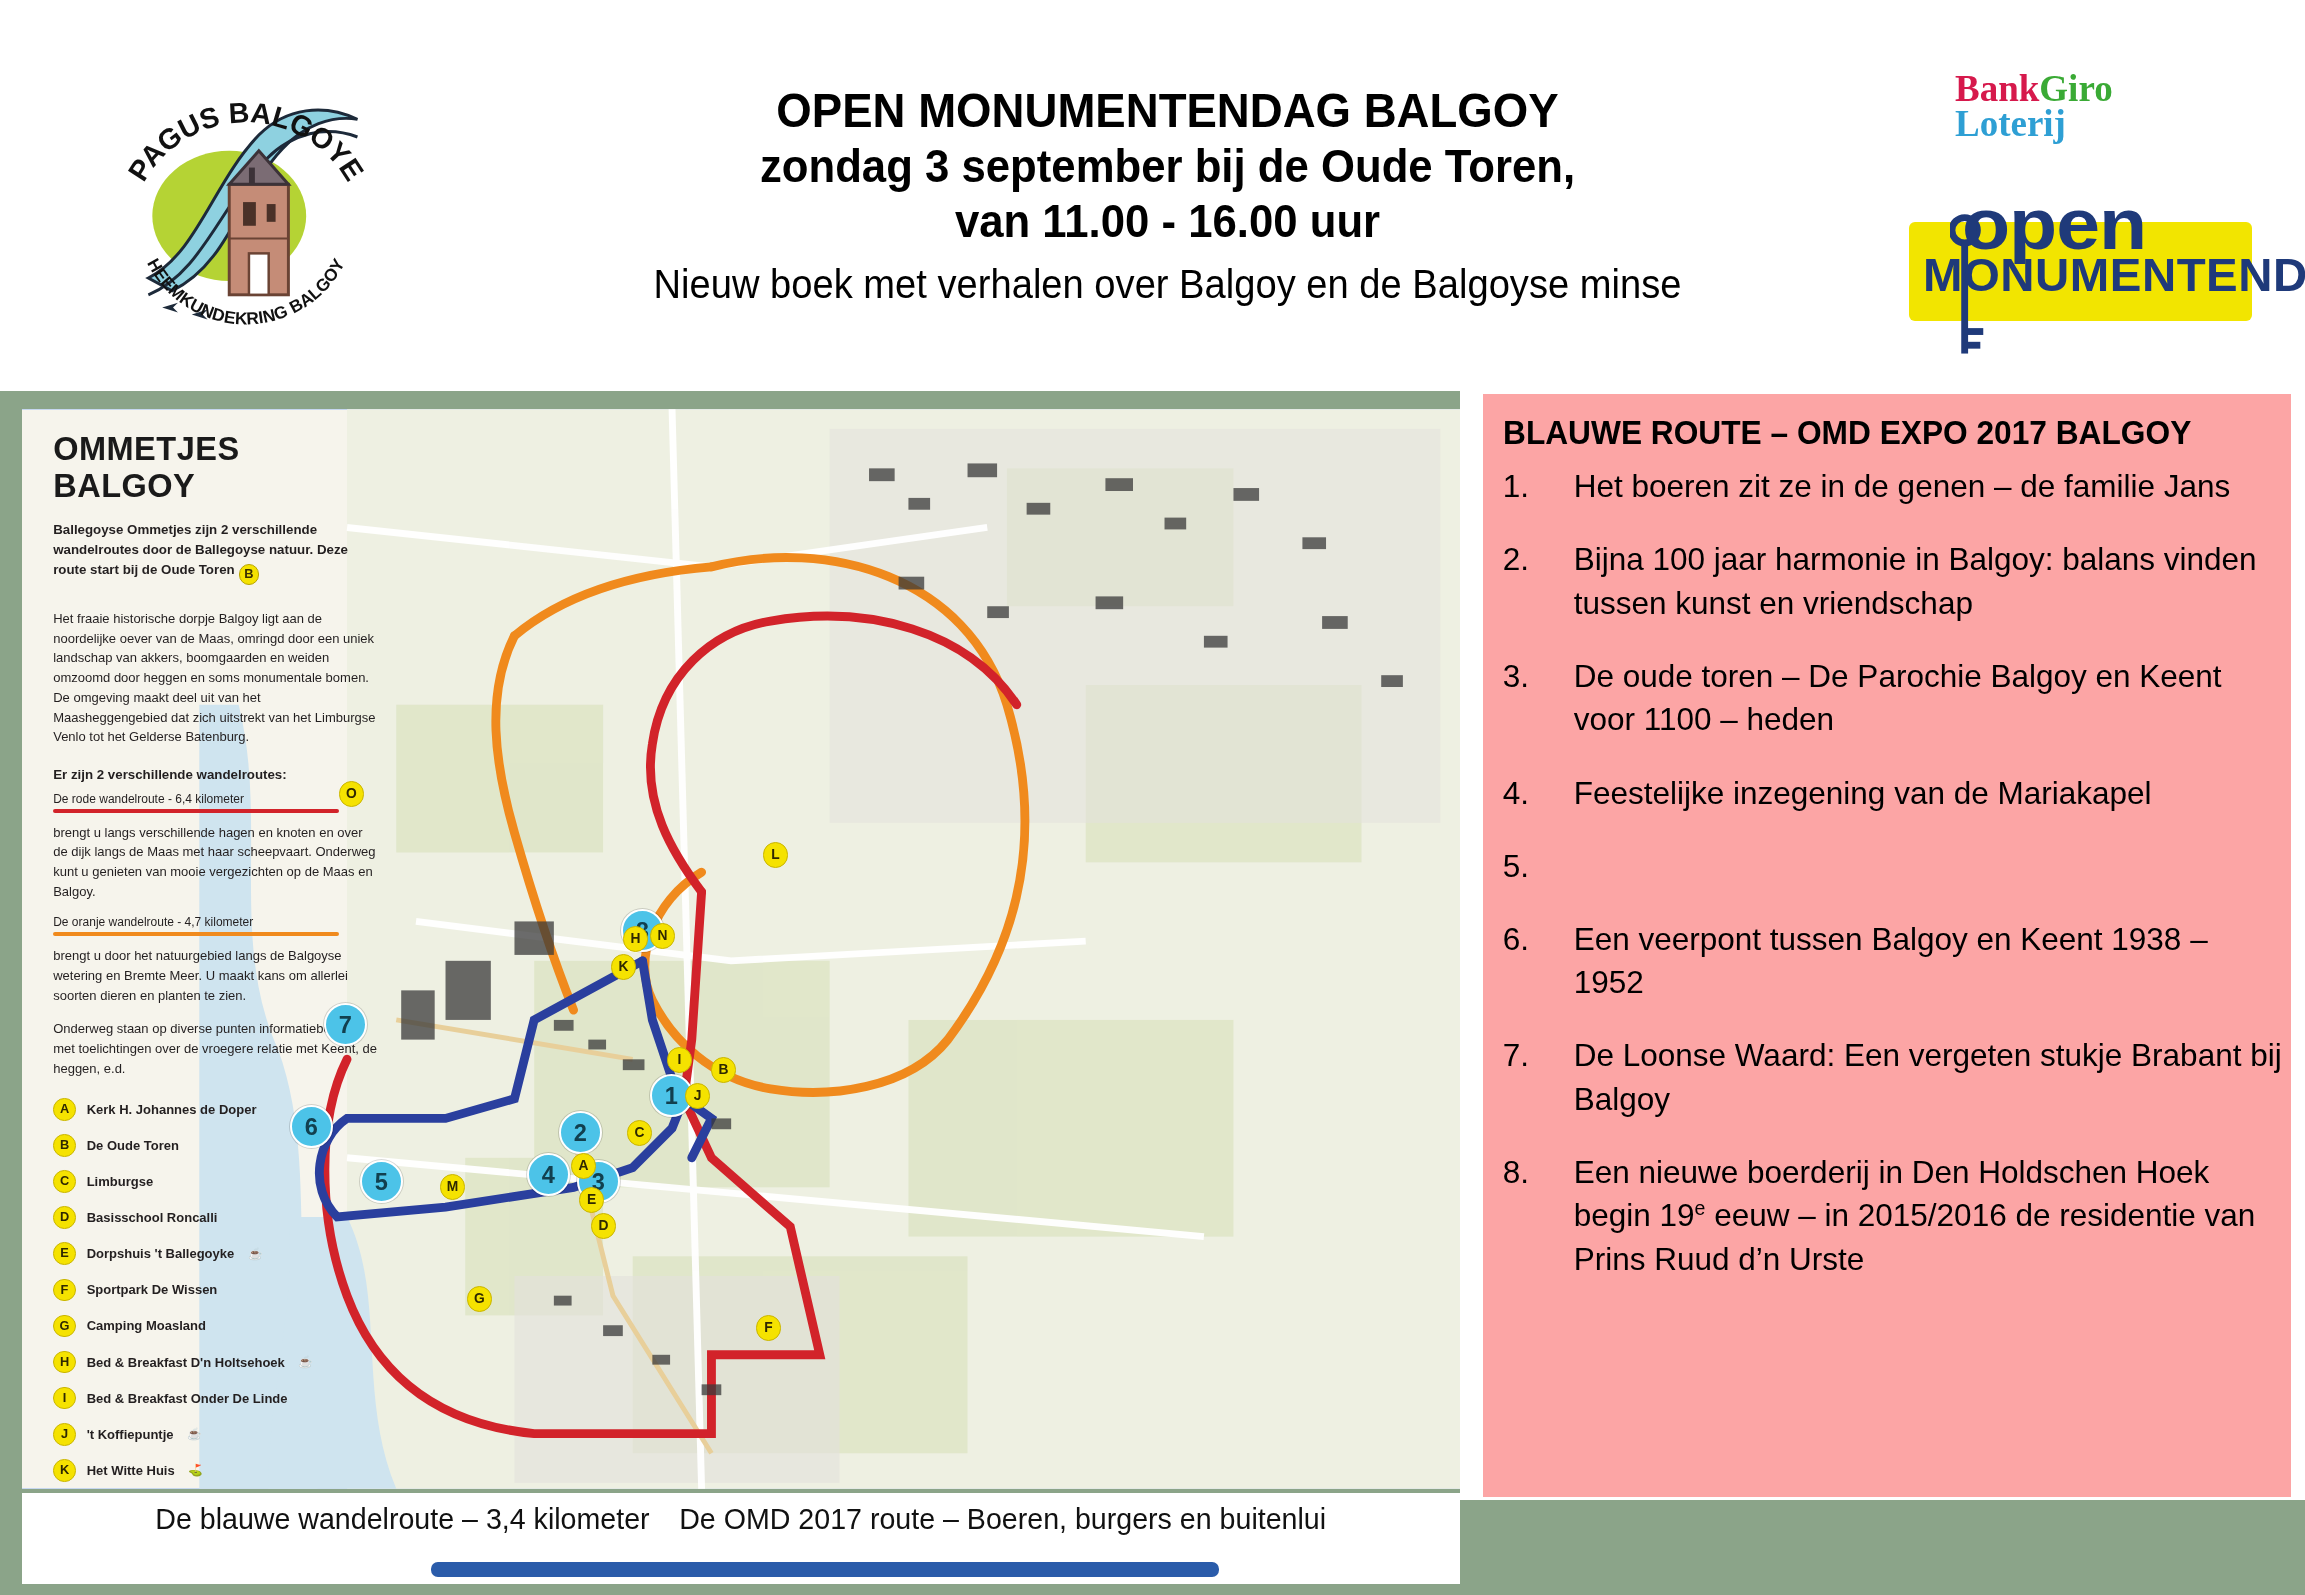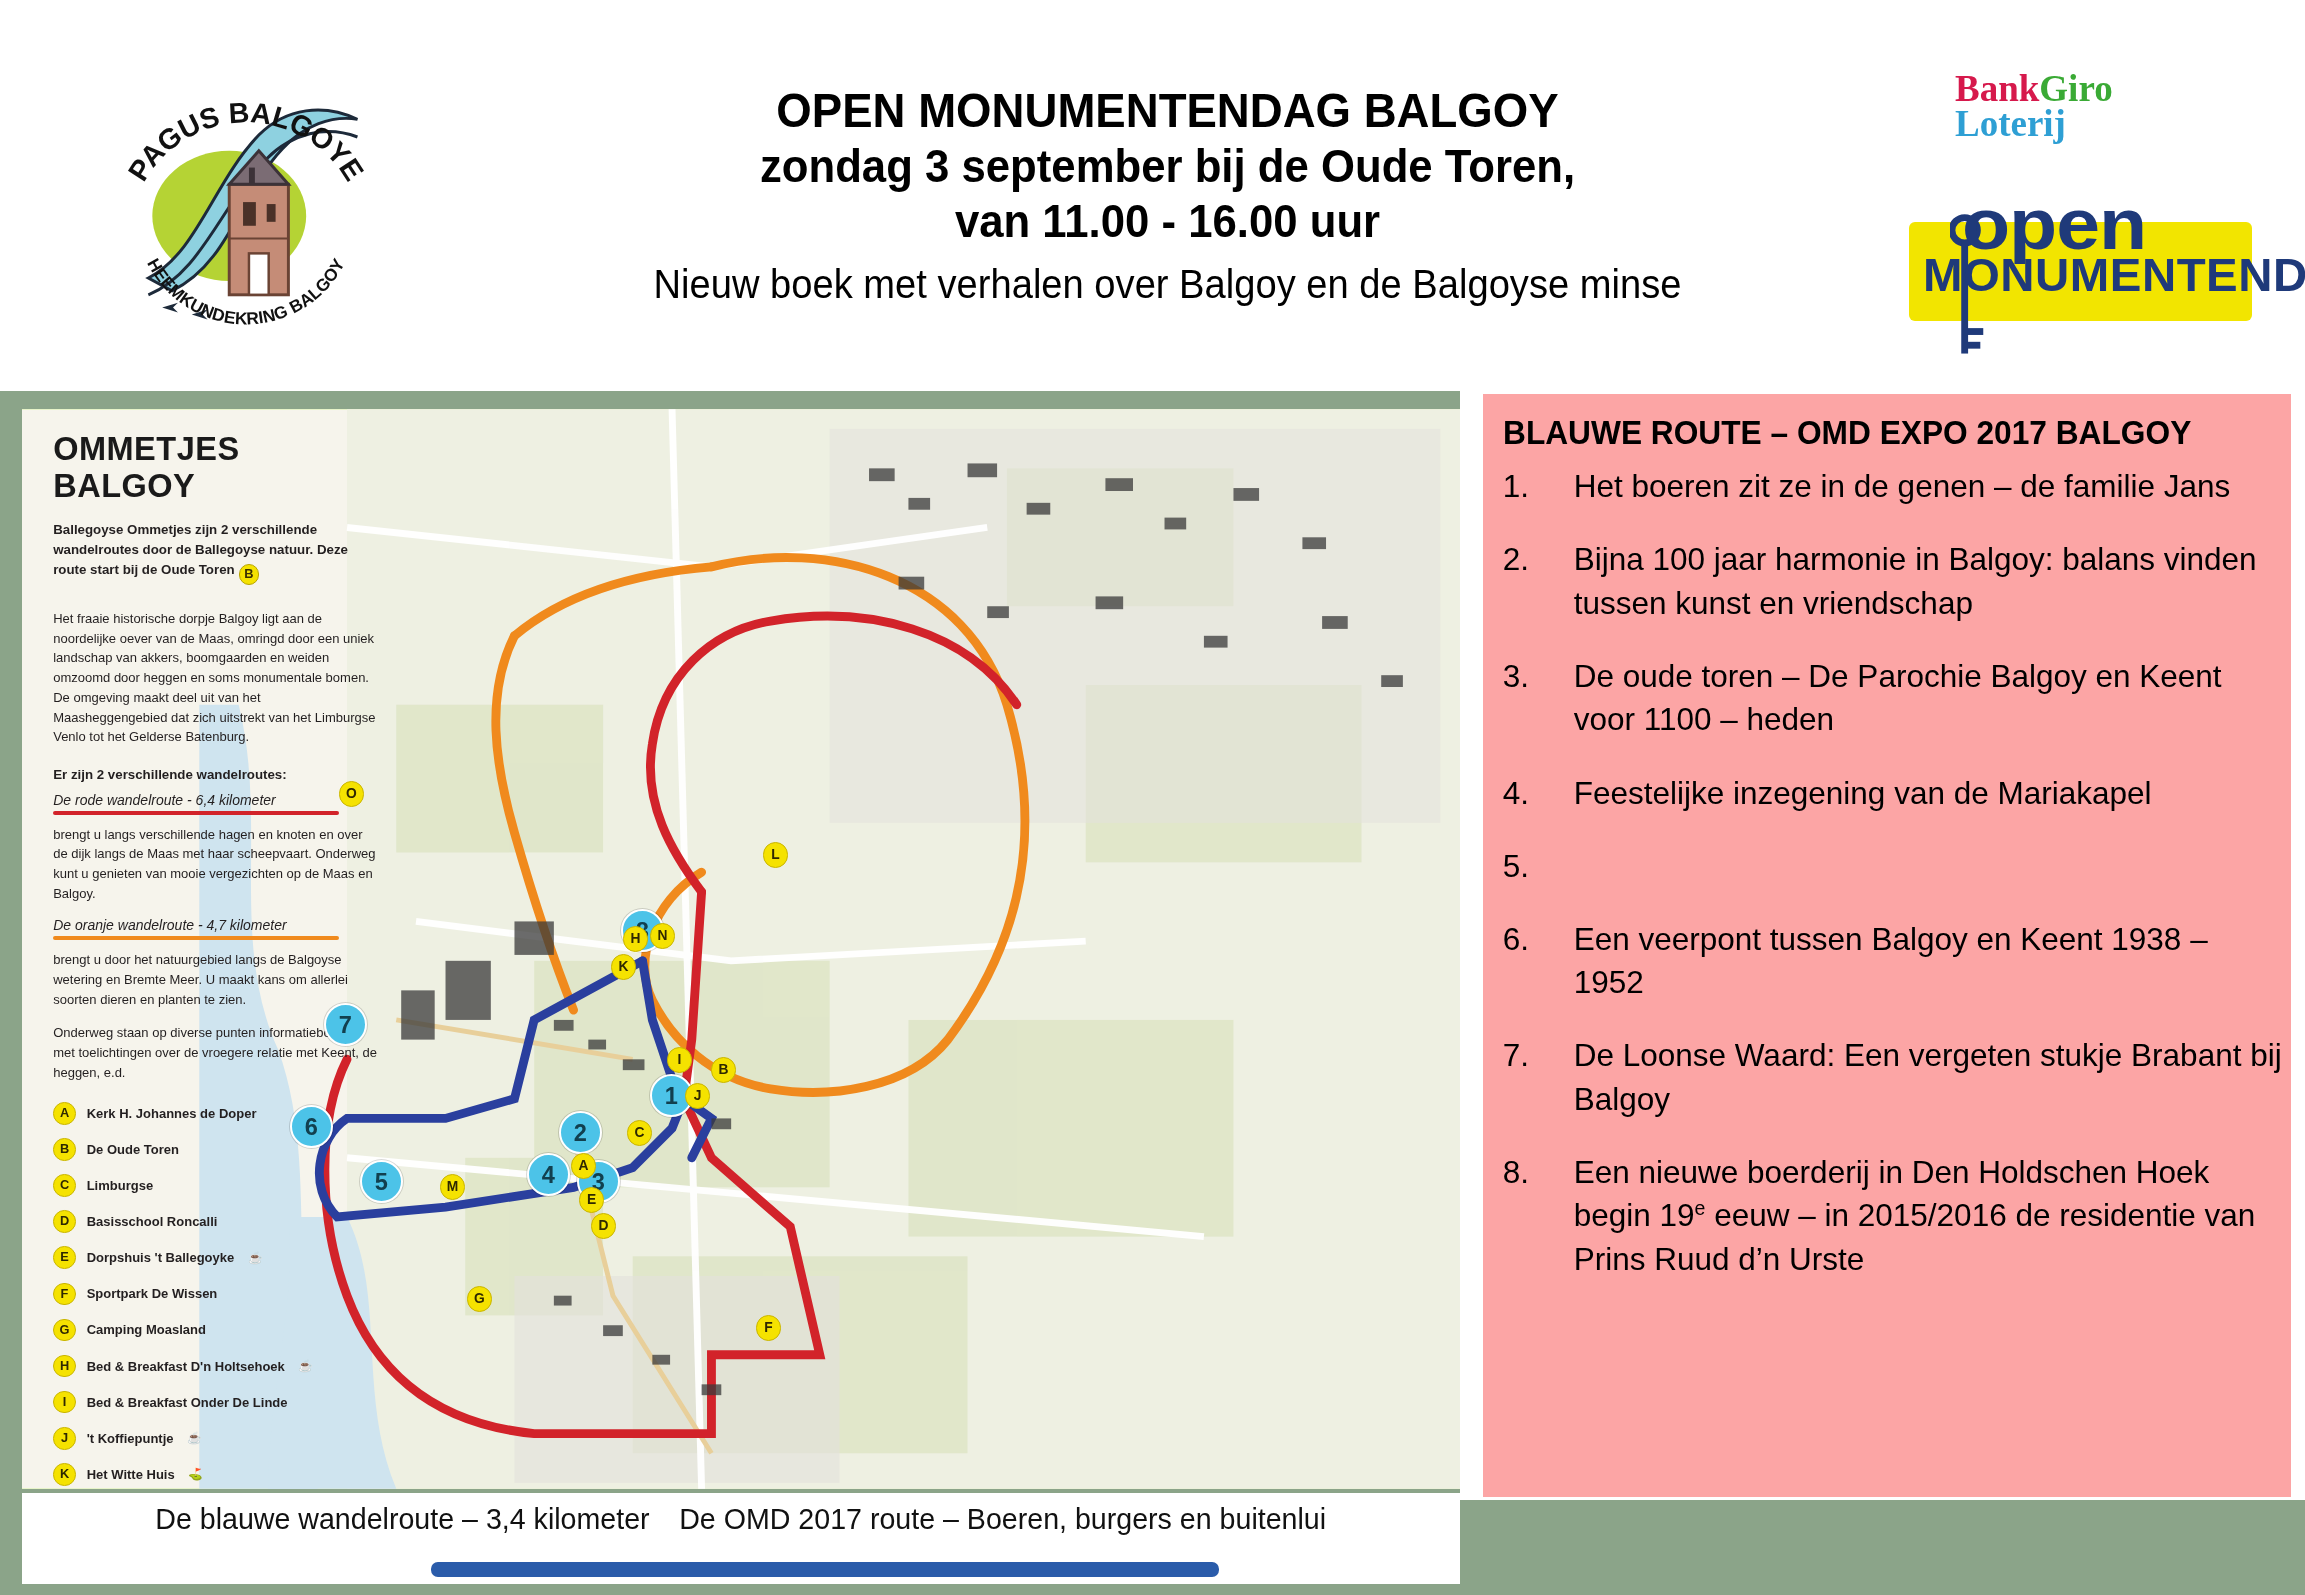--- a/index.html
+++ b/index.html
@@ -73,42 +73,42 @@
     font-size:46px; font-weight:bold; color:#1f3a7a;
     letter-spacing:0.5px; line-height:1;
     transform:scaleX(1.03); transform-origin:left top;
   }
   .omd-key { position:absolute; left:49px; top:25.6px; }
 
   
   .map-panel {
     position:absolute; left:21.7px; top:409px;
     width:1438px; height:1080px;
-    background:#bef264;
+    background:#3b82f6;
     overflow:hidden;
   }
   .map-svg { position:absolute; left:0; top:0; }
   .legend {
     position:absolute; left:31.5px; top:21.7px; width:325px;
     color:#231f20;
   }
   .legend h2 {
     font-family:"Liberation Sans", sans-serif;
     font-size:32.5px; font-weight:bold; letter-spacing:0.5px;
     margin-bottom:15.8px; color:#1a1a1a;
   }
   .legend .bold {
     font-size:13.3px; font-weight:bold; line-height:1.5;
     margin-bottom:24px;
   }
   .legend p {
     font-size:13px; line-height:1.52; margin-bottom:13.8px;
   }
   .legend .hdr { font-size:13.3px; font-weight:bold; margin:19.7px 0 9.9px; }
-  .legend .route-title { font-size:14px; font-style:italic; margin-bottom:3px; }
+  .legend .route-title { font-size:12px; margin-bottom:3px; }
   .rule-red { height:3.9px; background:#d2232a; width:286px; margin-bottom:9.9px; border-radius:2px;}
   .rule-orange { height:3.9px; background:#f08a1d; width:286px; margin-bottom:9.9px; border-radius:2px;}
   .start-pin {
     display:inline-block; width:20.7px; height:20.7px; border-radius:50%;
     background:#f5e200; border:1.5px solid #b8a400; color:#3a3000;
     font-size:12.8px; font-weight:bold; text-align:center; line-height:18.7px;
     vertical-align:-3.9px; margin-left:3.9px;
   }
   .poi-list { margin-top:19.7px; }
   .poi {

